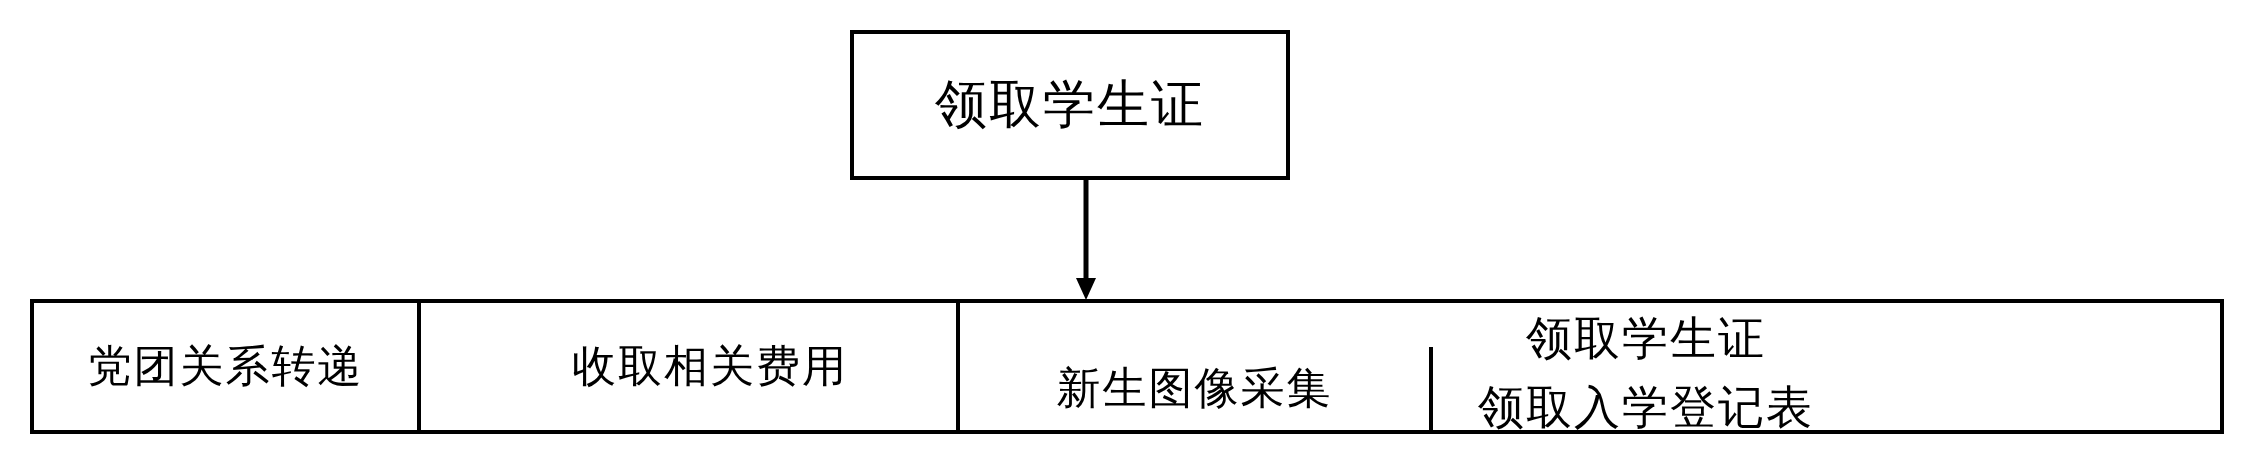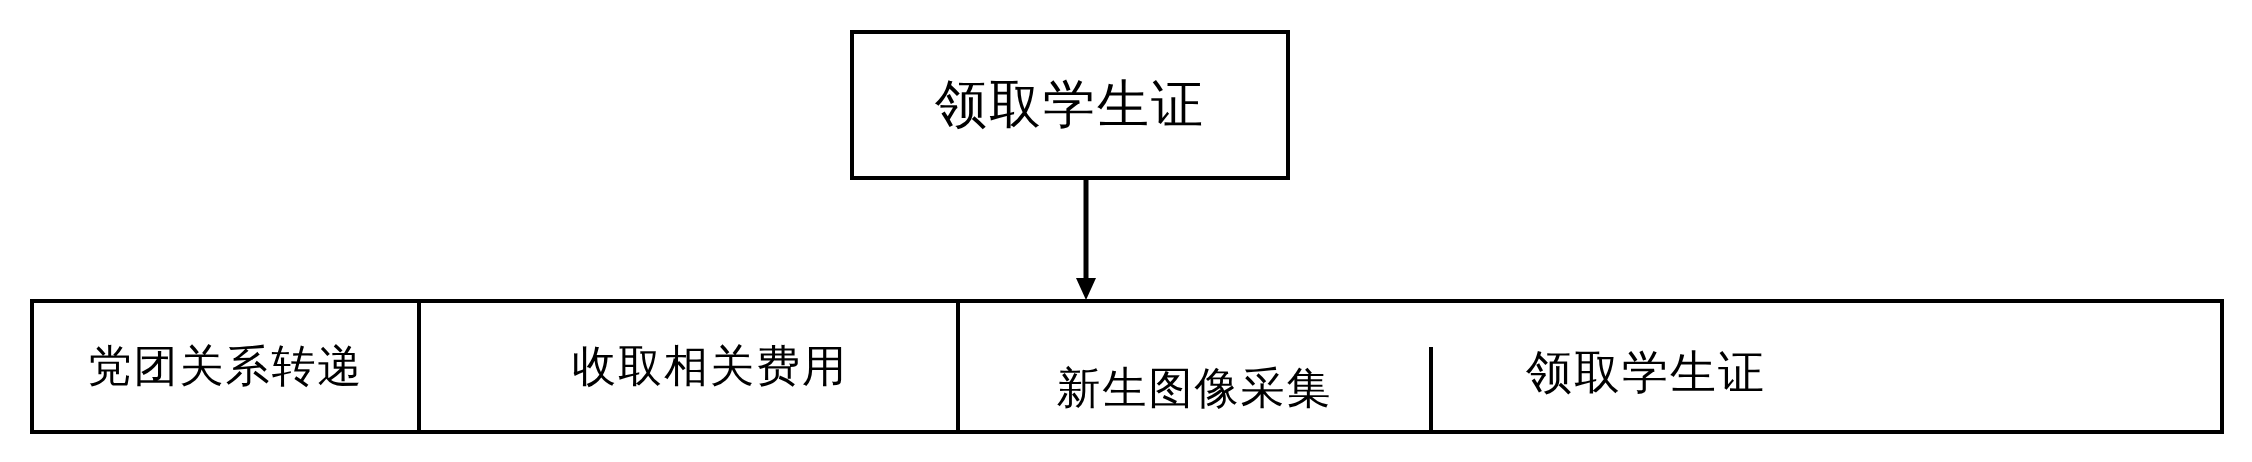--- a/index.html
+++ b/index.html
@@ -132,18 +132,19 @@
       <span class="cell-text">收取相关费用</span>
     </div>
 
     <div class="row-cell w3">
       <span class="cell-text">新生图像采集</span>
     </div>
 
     <div class="row-cell w4">
       <span class="cell-text two-line">
         <span class="cell-line">领取学生证</span>
+        <span class="cell-line">领取入学登记表</span>
       </span>
     </div>
 
   </div>
 
 </div>
 
 </body></html>

